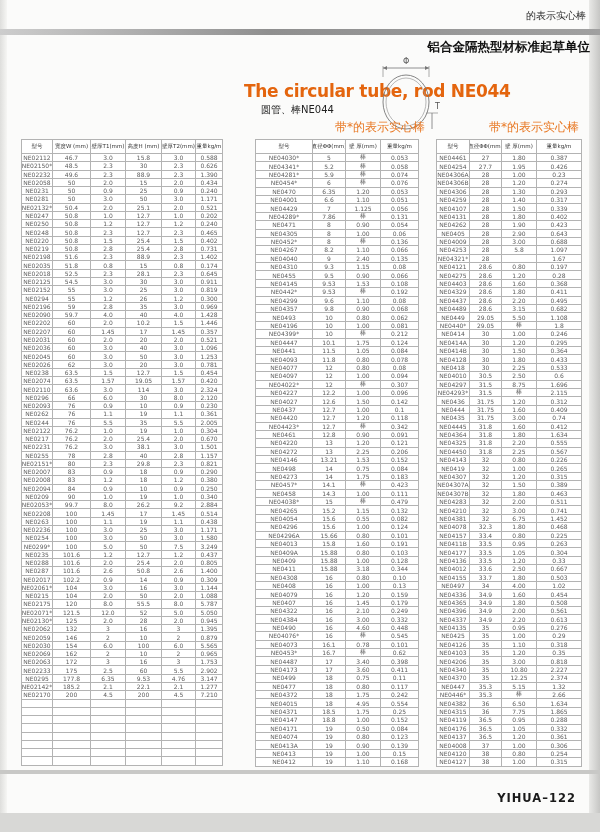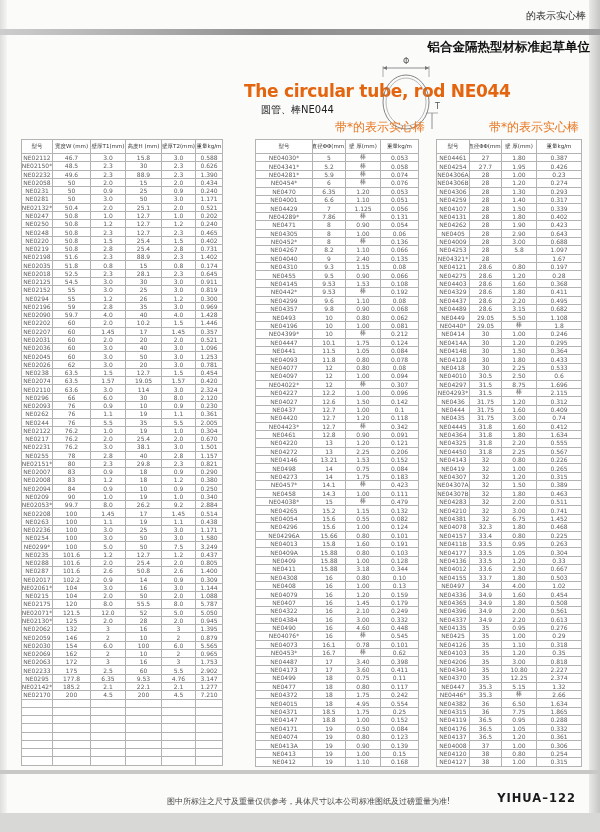--- a/index.html
+++ b/index.html
@@ -1105,15 +1105,14 @@
       <div class="td">38</div>
       <div class="td">0.80</div>
       <div class="td">0.254</div>
       <div class="td">NE04127</div>
       <div class="td">38</div>
       <div class="td">1.00</div>
       <div class="td">0.315</div>
     </div>
 
   <div class="footer-band"></div>
-  <div class="footer-note">图中所标注之尺寸及重量仅供参考，具体尺寸以本公司标准图纸及过磅重量为准!</div>
   <div class="page-code">YIHUA–122</div>
 </div>
 
 </body></html>

